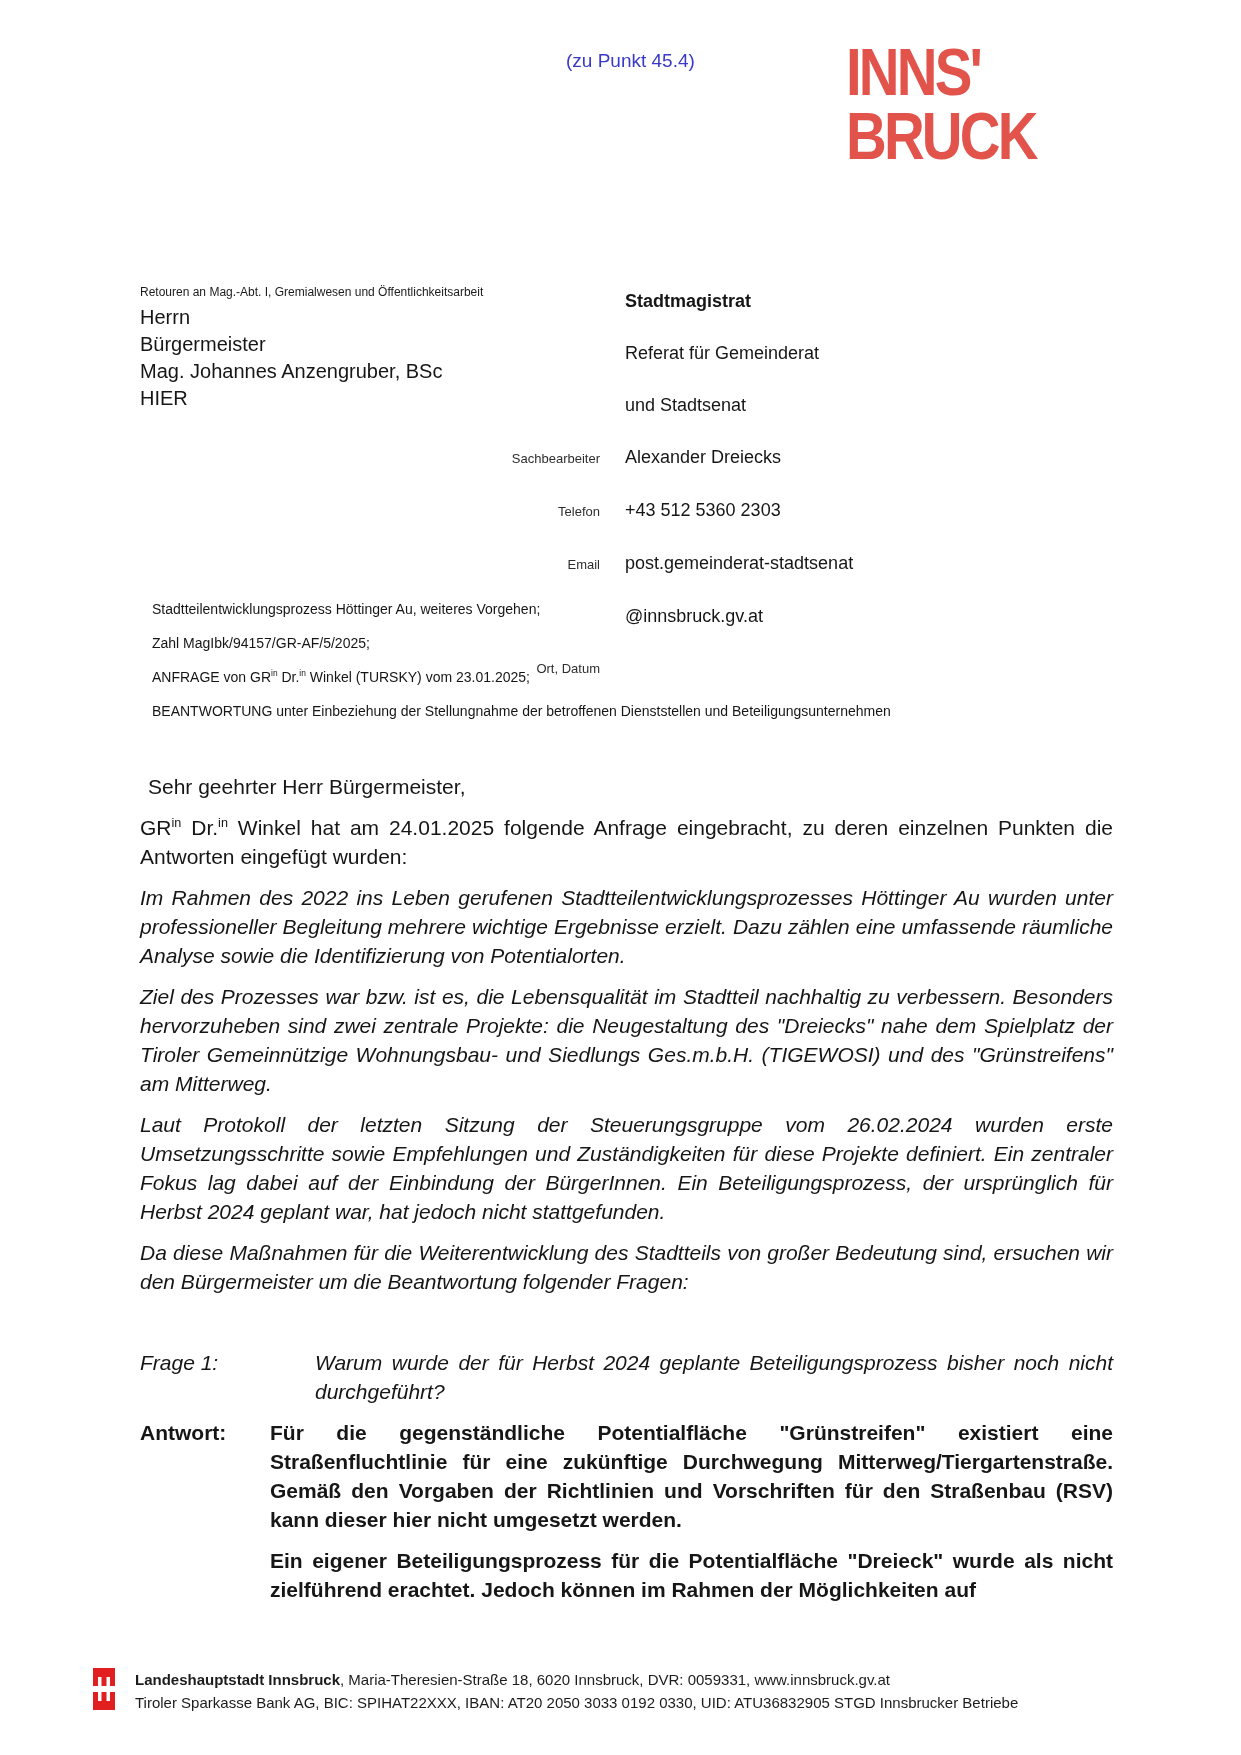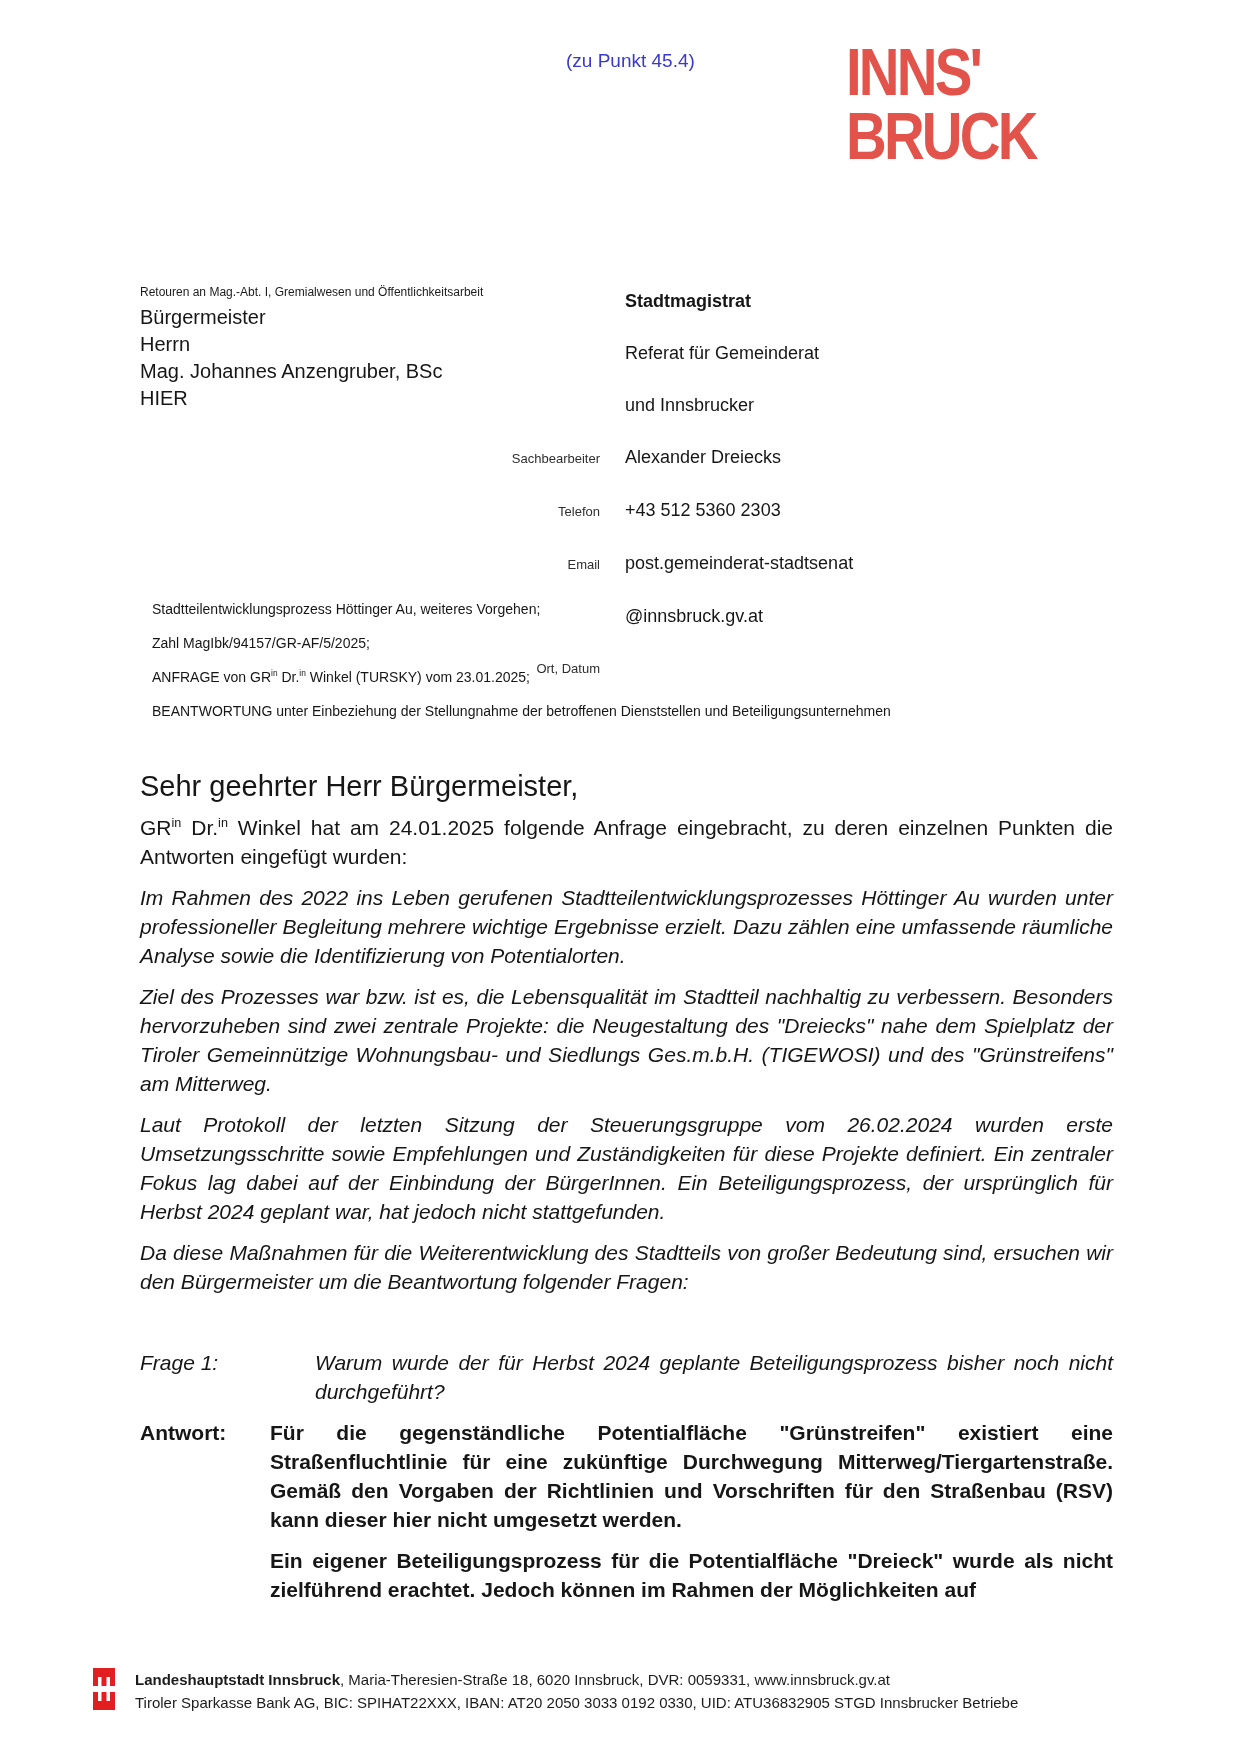--- a/index.html
+++ b/index.html
@@ -48,21 +48,21 @@
   
   .main{
     position:absolute;left:140px;top:592px;width:973px;
   }
   .subject{
     font-weight:normal;font-size:14px;line-height:34px;
     margin:0 0 44px 12px;
   }
   .subject p{margin:0;}
   sup{font-size:60%;line-height:0;}
-  .salutation{font-size:29px;line-height:29px;margin:0;}
+  .salutation{font-size:21px;line-height:29px;margin:8px;}
   p.body-par{
     font-size:21px;line-height:29px;
     text-align:justify;
     margin:12px 0 0 0;
   }
   p.quote{font-style:italic;}
   .qa{
     display:grid;grid-template-columns:130px 1fr;
     font-size:21px;line-height:29px;
   }
@@ -88,33 +88,33 @@
 
   <div class="ref-note">(zu Punkt 45.4)</div>
 
   <div class="logo">
     <div>INNS'</div>
     <div>BRUCK</div>
   </div>
 
   <div class="recipient">
     <div class="retouren">Retouren an Mag.-Abt. I, Gremialwesen und Öffentlichkeitsarbeit</div>
+    <div class="recipient-line">Herrn</div>
     <div class="recipient-line">Bürgermeister</div>
-    <div class="recipient-line">Herrn</div>
     <div class="recipient-line">Mag. Johannes Anzengruber, BSc</div>
     <div class="recipient-line">HIER</div>
   </div>
 
   <div class="sender">
     <div class="lbl"></div>
     <div class="val bold">Stadtmagistrat</div>
     <div class="lbl"></div>
     <div class="val">Referat für Gemeinderat</div>
     <div class="lbl"></div>
-    <div class="val">und Innsbrucker</div>
+    <div class="val">und Stadtsenat</div>
     <div class="lbl">Sachbearbeiter</div>
     <div class="val">Alexander Dreiecks</div>
     <div class="lbl">Telefon</div>
     <div class="val">+43 512 5360 2303</div>
     <div class="lbl">Email</div>
     <div class="val">post.gemeinderat-stadtsenat</div>
     <div class="lbl"></div>
     <div class="val">@innsbruck.gv.at</div>
     <div class="lbl">Ort, Datum</div>
   </div>

